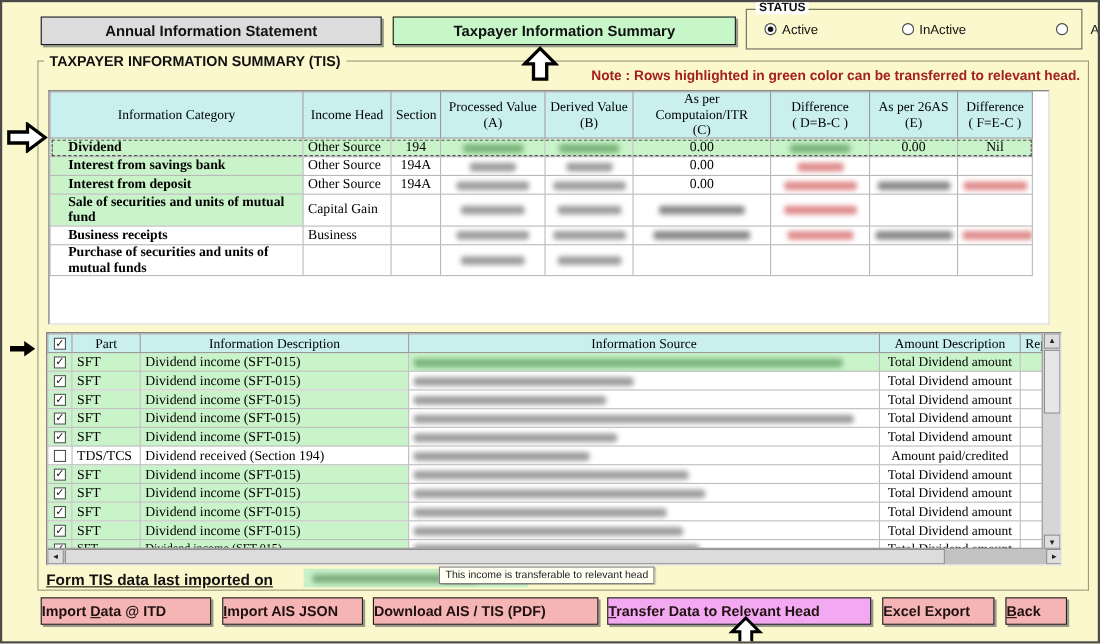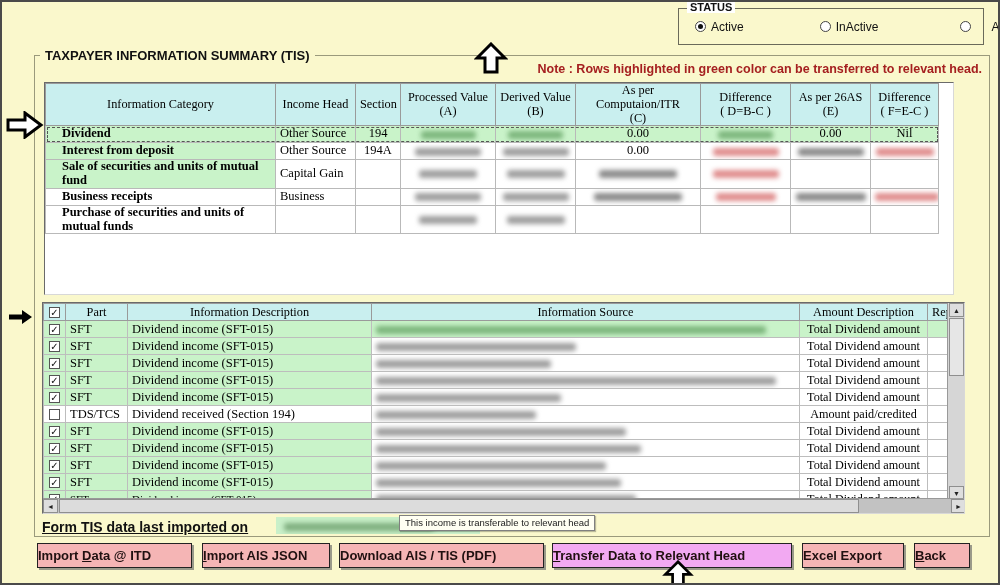--- a/index.html
+++ b/index.html
@@ -127,20 +127,22 @@
   .c-pink { background:#F5B5B5; }
   .c-violet { background:#F2A9F2; }
   
   .anno { position:absolute; z-index: 20; }
 </style>
 </head>
 <body>
 
 <div class="window">
 
+  <div class="tab-btn tab-ais">Annual Information Statement</div>
+  <div class="tab-btn tab-tis">Taxpayer Information Summary</div>
 
   <div class="status-box">
     <span class="status-label">STATUS</span>
     <div class="radio-row">
       <span class="radio-opt o0 selected" id="radio-0">
         <span class="radio-circle"></span>
         <span>Active</span>
       </span>
       <span class="radio-opt o1" id="radio-1">
         <span class="radio-circle"></span>
@@ -195,20 +197,31 @@
             <td class="bg-green">Other Source</td>
             <td class="bg-green" style="text-align: center;">194</td>
             <td class="val bg-green"><span class="blurbar r-green" style="width: 55px;"></span></td>
             <td class="val bg-green"><span class="blurbar r-green" style="width: 55px;"></span></td>
             <td class="val bg-green">0.00</td>
             <td class="val bg-green"><span class="blurbar r-green" style="width: 55px;"></span></td>
             <td class="val bg-green">0.00</td>
             <td class="val bg-green">Nil</td>
           </tr>
           <tr>
+            <td class="cat bg-green">Interest from savings bank</td>
+            <td>Other Source</td>
+            <td style="text-align: center;">194A</td>
+            <td class="val"><span class="blurbar r-grey" style="width: 42px;"></span></td>
+            <td class="val"><span class="blurbar r-grey" style="width: 42px;"></span></td>
+            <td class="val">0.00</td>
+            <td class="val"><span class="blurbar r-red" style="width: 42px;"></span></td>
+            <td class="val"></td>
+            <td class="val"></td>
+          </tr>
+          <tr>
             <td class="cat bg-green">Interest from deposit</td>
             <td>Other Source</td>
             <td style="text-align: center;">194A</td>
             <td class="val"><span class="blurbar r-grey" style="width: 66px;"></span></td>
             <td class="val"><span class="blurbar r-grey" style="width: 66px;"></span></td>
             <td class="val">0.00</td>
             <td class="val"><span class="blurbar r-red" style="width: 66px;"></span></td>
             <td class="val"><span class="blurbar r-dark" style="width: 66px;"></span></td>
             <td class="val"><span class="blurbar r-red" style="width: 58px;"></span></td>
           </tr>

